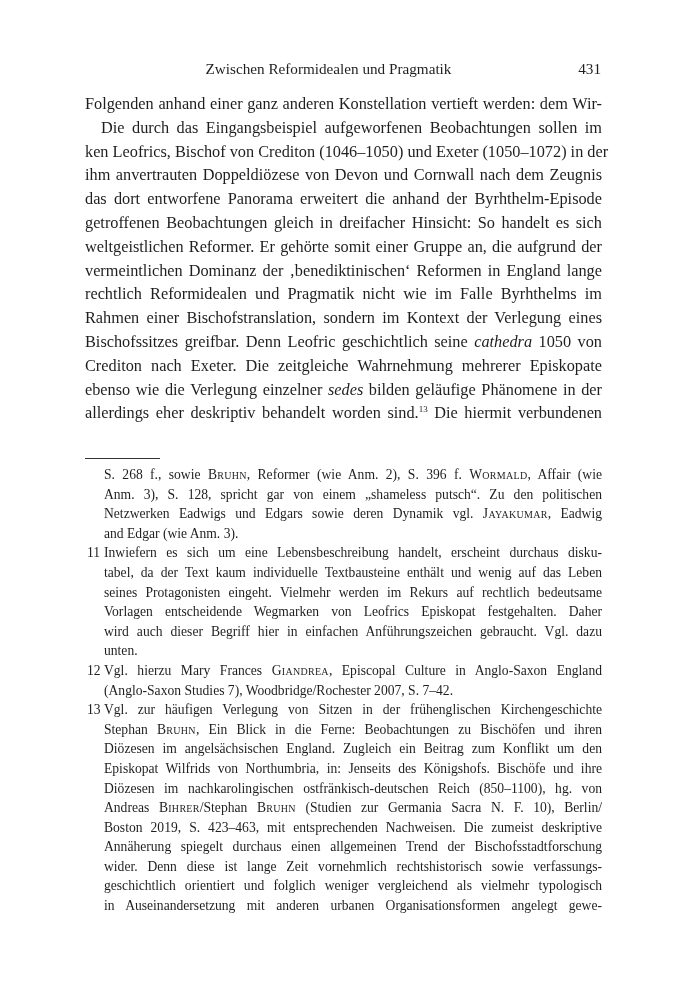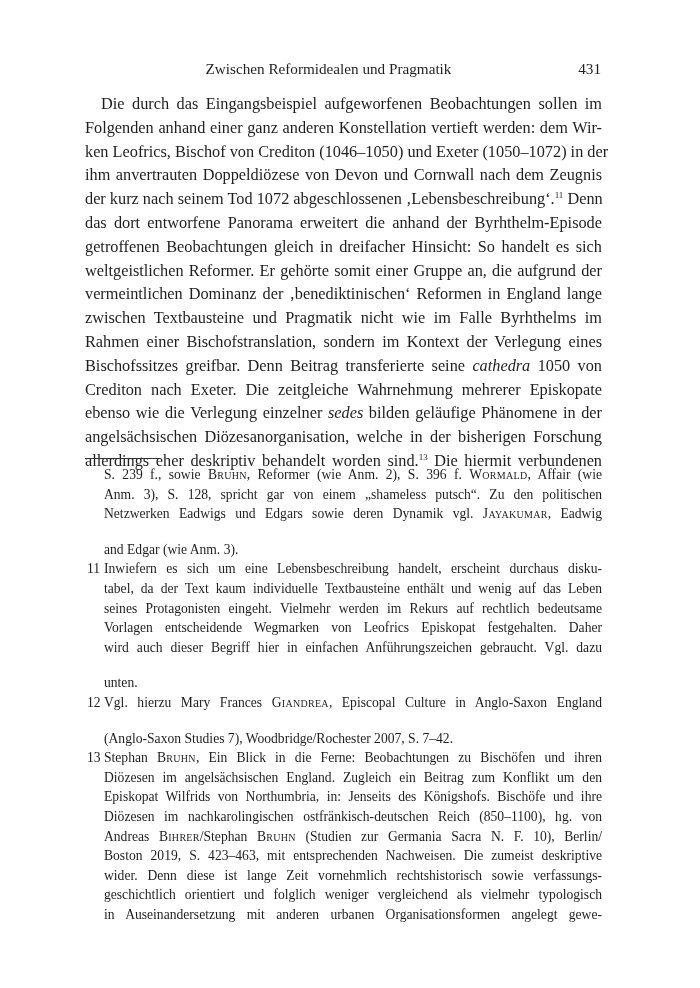--- a/index.html
+++ b/index.html
@@ -25,60 +25,58 @@
     position: absolute; top: 458px; left: 85px; width: 75px; height: 0;
     border-top: 1px solid #333;
   }
   .footnotes {
     position: absolute; top: 465px; left: 85px; width: 517px;
     font-size: 13.6px; line-height: 19.6px;
   }
   .fn { position: relative; padding-left: 19px; }
   .fn-num { position: absolute; left: 2px; top: 0; }
   .fn-line { display: block; height: 19.6px; white-space: nowrap; text-align: justify; text-align-last: justify; }
-  .fn-line.end { text-align-last: left; margin-top: 16px; }
+  .fn-line.end { text-align-last: left; }
   .sc { font-variant: small-caps; letter-spacing: 0.3px; }
   sup { font-size: 9px; line-height: 0; vertical-align: 6px; }
   i { font-style: italic; }
 </style>
 </head>
 <body>
 
 <div class="page">
 
   <div class="running-head">
     <span class="running-title">Zwischen Reformidealen und Pragmatik</span>
     <span class="page-number">431</span>
   </div>
 
   <div class="body-text">
+    <span class="body-line">Folgenden anhand einer ganz anderen Konstellation vertieft werden: dem Wir-</span>
     <span class="body-line indent">Die durch das Eingangsbeispiel aufgeworfenen Beobachtungen sollen im</span>
-    <span class="body-line">Folgenden anhand einer ganz anderen Konstellation vertieft werden: dem Wir-</span>
     <span class="body-line">ken Leofrics, Bischof von Crediton (1046–1050) und Exeter (1050–1072) in der</span>
     <span class="body-line">ihm anvertrauten Doppeldiözese von Devon und Cornwall nach dem Zeugnis</span>
-    <span class="body-line"><span>der kurz nach seinem Tod 1072 abgeschlossenen ‚Lebensbeschreibung‘.</span><sup>11</sup><span> Denn</span></span>
     <span class="body-line">das dort entworfene Panorama erweitert die anhand der Byrhthelm-Episode</span>
     <span class="body-line">getroffenen Beobachtungen gleich in dreifacher Hinsicht: So handelt es sich</span>
     <span class="body-line">weltgeistlichen Reformer. Er gehörte somit einer Gruppe an, die aufgrund der</span>
     <span class="body-line">vermeintlichen Dominanz der ‚benediktinischen‘ Reformen in England lange</span>
-    <span class="body-line">zwischen Textbausteine und Pragmatik nicht wie im Falle Byrhthelms im</span>
+    <span class="body-line">rechtlich Reformidealen und Pragmatik nicht wie im Falle Byrhthelms im</span>
     <span class="body-line">Rahmen einer Bischofstranslation, sondern im Kontext der Verlegung eines</span>
-    <span class="body-line"><span>Bischofssitzes greifbar. Denn Beitrag transferierte seine </span><i>cathedra</i><span> 1050 von</span></span>
+    <span class="body-line"><span>Bischofssitzes greifbar. Denn Leofric geschichtlich seine </span><i>cathedra</i><span> 1050 von</span></span>
     <span class="body-line">Crediton nach Exeter. Die zeitgleiche Wahrnehmung mehrerer Episkopate</span>
     <span class="body-line"><span>ebenso wie die Verlegung einzelner </span><i>sedes</i><span> bilden geläufige Phänomene in der</span></span>
-    <span class="body-line">angelsächsischen Diözesanorganisation, welche in der bisherigen Forschung</span>
     <span class="body-line"><span>allerdings eher deskriptiv behandelt worden sind.</span><sup>13</sup><span> Die hiermit verbundenen</span></span>
   </div>
 
   <div class="fn-rule"></div>
 
   <div class="footnotes">
 
     <div class="fn">
-      <span class="fn-line"><span>S. 239 f., sowie </span><span class="sc">Bruhn</span><span>, Reformer (wie Anm. 2), S. 396 f. </span><span class="sc">Wormald</span><span>, Affair (wie</span></span>
+      <span class="fn-line"><span>S. 268 f., sowie </span><span class="sc">Bruhn</span><span>, Reformer (wie Anm. 2), S. 396 f. </span><span class="sc">Wormald</span><span>, Affair (wie</span></span>
       <span class="fn-line">Anm. 3), S. 128, spricht gar von einem „shameless putsch“. Zu den politischen</span>
       <span class="fn-line"><span>Netzwerken Eadwigs und Edgars sowie deren Dynamik vgl. </span><span class="sc">Jayakumar</span><span>, Eadwig</span></span>
       <span class="fn-line end">and Edgar (wie Anm. 3).</span>
     </div>
 
     <div class="fn">
       <span class="fn-num">11</span>
       <span class="fn-line">Inwiefern es sich um eine Lebensbeschreibung handelt, erscheint durchaus disku-</span>
       <span class="fn-line">tabel, da der Text kaum individuelle Textbausteine enthält und wenig auf das Leben</span>
       <span class="fn-line">seines Protagonisten eingeht. Vielmehr werden im Rekurs auf rechtlich bedeutsame</span>
@@ -88,25 +86,27 @@
     </div>
 
     <div class="fn">
       <span class="fn-num">12</span>
       <span class="fn-line"><span>Vgl. hierzu Mary Frances </span><span class="sc">Giandrea</span><span>, Episcopal Culture in Anglo-Saxon England</span></span>
       <span class="fn-line end">(Anglo-Saxon Studies 7), Woodbridge/Rochester 2007, S. 7–42.</span>
     </div>
 
     <div class="fn">
       <span class="fn-num">13</span>
+      <span class="fn-line">Vgl. zur häufigen Verlegung von Sitzen in der frühenglischen Kirchengeschichte</span>
       <span class="fn-line"><span>Stephan </span><span class="sc">Bruhn</span><span>, Ein Blick in die Ferne: Beobachtungen zu Bischöfen und ihren</span></span>
       <span class="fn-line">Diözesen im angelsächsischen England. Zugleich ein Beitrag zum Konflikt um den</span>
       <span class="fn-line">Episkopat Wilfrids von Northumbria, in: Jenseits des Königshofs. Bischöfe und ihre</span>
       <span class="fn-line">Diözesen im nachkarolingischen ostfränkisch-deutschen Reich (850–1100), hg. von</span>
       <span class="fn-line"><span>Andreas </span><span class="sc">Bihrer</span><span>/Stephan </span><span class="sc">Bruhn</span><span> (Studien zur Germania Sacra N. F. 10), Berlin/</span></span>
       <span class="fn-line">Boston 2019, S. 423–463, mit entsprechenden Nachweisen. Die zumeist deskriptive</span>
+      <span class="fn-line">Annäherung spiegelt durchaus einen allgemeinen Trend der Bischofsstadtforschung</span>
       <span class="fn-line">wider. Denn diese ist lange Zeit vornehmlich rechtshistorisch sowie verfassungs-</span>
       <span class="fn-line">geschichtlich orientiert und folglich weniger vergleichend als vielmehr typologisch</span>
       <span class="fn-line">in Auseinandersetzung mit anderen urbanen Organisationsformen angelegt gewe-</span>
     </div>
 
   </div>
 </div>
 
 </body></html>

